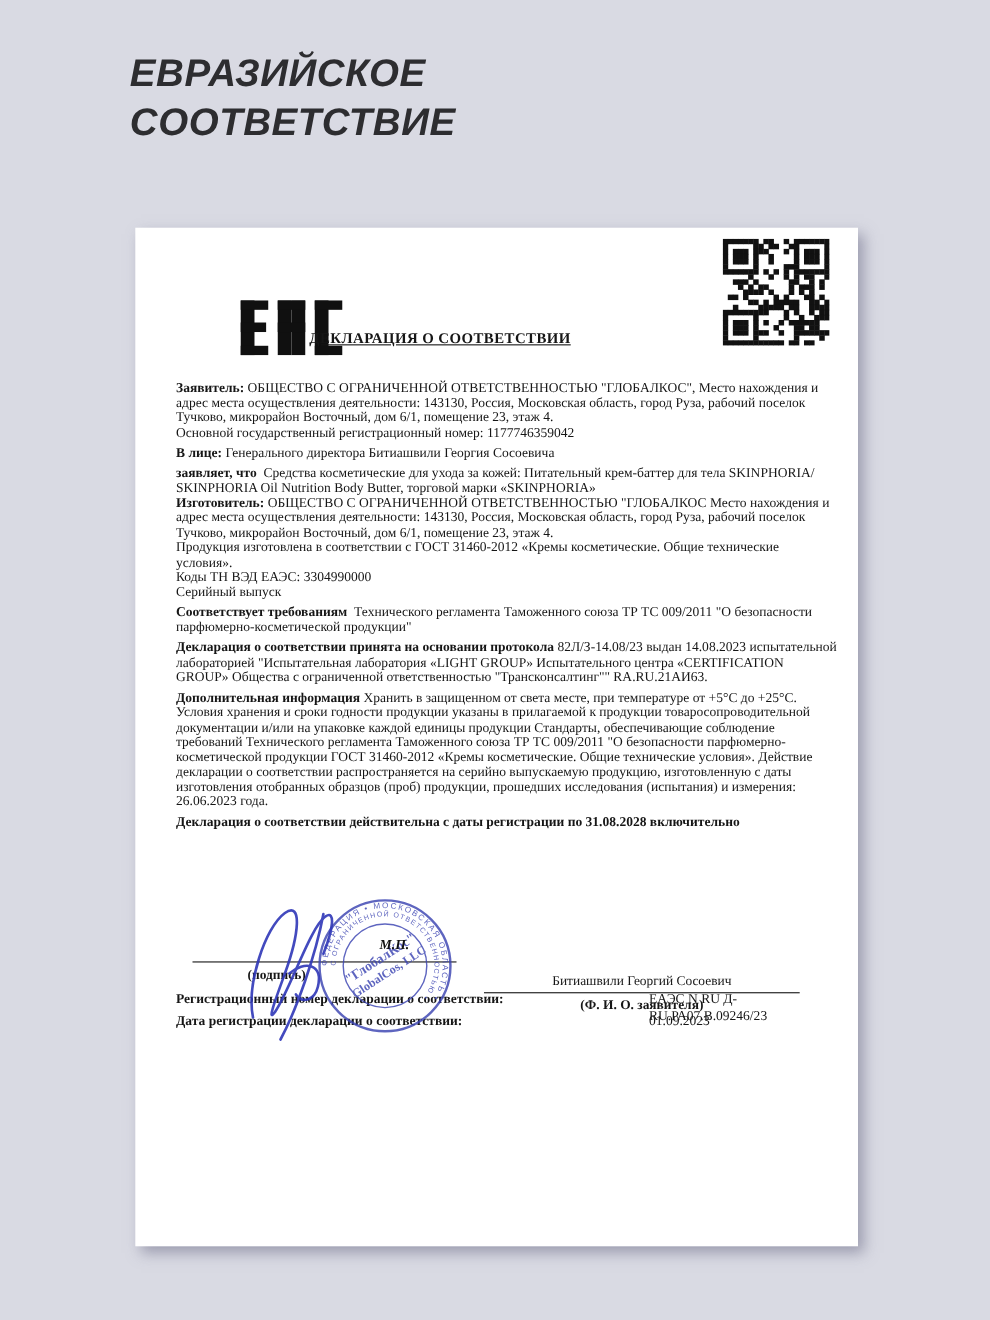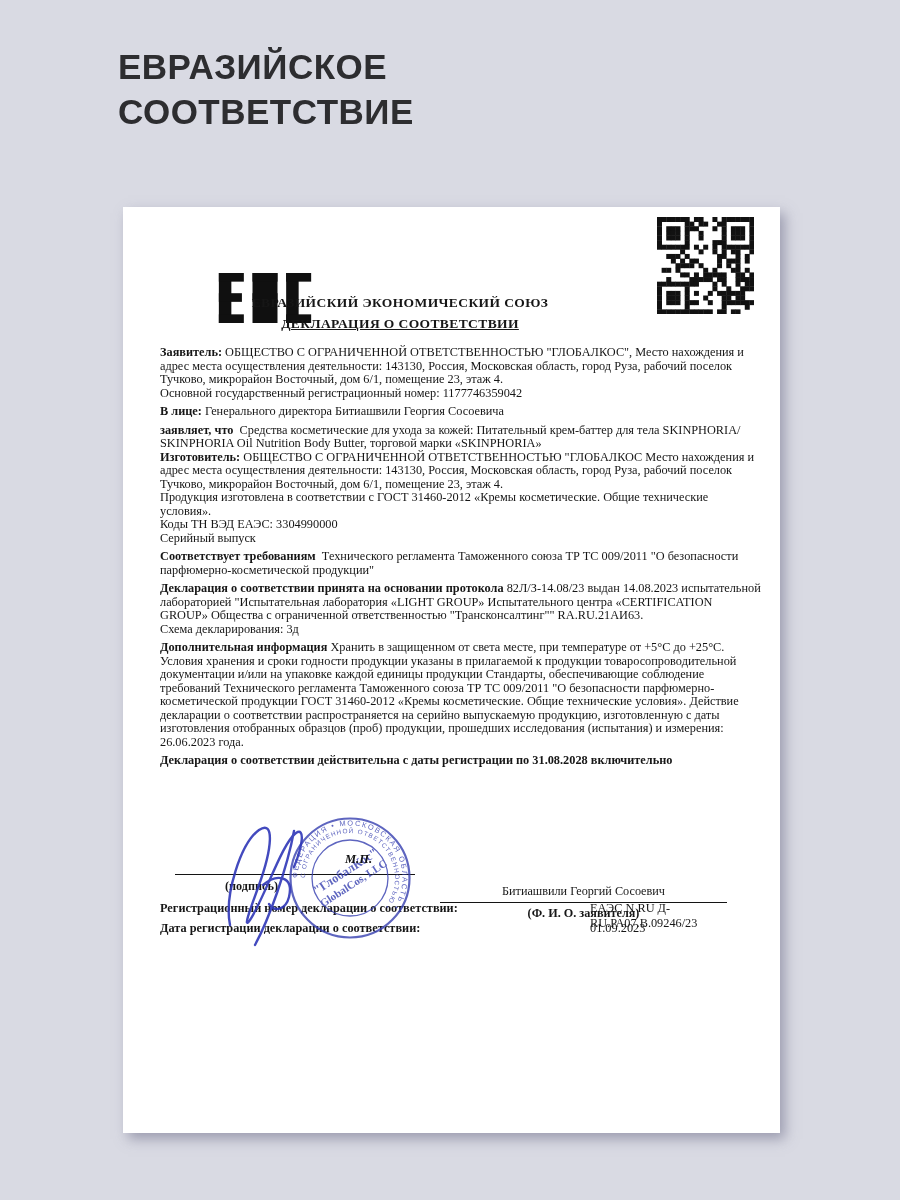--- a/index.html
+++ b/index.html
@@ -9,21 +9,21 @@
     font-family:"Liberation Serif", serif;
     color:#161616;
   }
   
   .banner{
     position:absolute;left:118px;top:44px;
     font-family:"Liberation Sans", sans-serif;
     font-weight:700;font-size:35px;line-height:45px;
     letter-spacing:.5px;color:#2d2d30;
   }
-  .banner span{display:block;}
+  .banner span{display:block;font-style:italic;}
   
   .page{
     position:absolute;left:123px;top:207px;width:657px;height:926px;
     background:#ffffff;
     box-shadow:5px 6px 12px rgba(108,108,134,.55);
   }
   .eac{position:absolute;left:95px;top:66px;}
   .qr{position:absolute;left:534px;top:10px;}
   .titles{
     position:absolute;left:0;top:88px;width:554px;text-align:center;
@@ -316,36 +316,34 @@
         <rect x="46.19" y="92.38" width="5" height="5"></rect>
         <rect x="50.81" y="92.38" width="5" height="5"></rect>
         <rect x="60.05" y="92.38" width="5" height="5"></rect>
         <rect x="64.67" y="92.38" width="5" height="5"></rect>
         <rect x="73.90" y="92.38" width="5" height="5"></rect>
         <rect x="78.52" y="92.38" width="5" height="5"></rect>
       </g>
   </svg>
 
   <div class="titles">
-    <div class="t1">ЕВРАЗИЙСКИЙ ЭКОНОМИЧЕСКИЙ СОЮЗ</div>
     <div class="t2">ДЕКЛАРАЦИЯ О СООТВЕТСТВИИ</div>
   </div>
 
   <div class="docbody">
     <p><b>Заявитель:</b> <span>ОБЩЕСТВО С ОГРАНИЧЕННОЙ ОТВЕТСТВЕННОСТЬЮ "ГЛОБАЛКОС", Место нахождения и адрес места осуществления деятельности: 143130, Россия, Московская область, город Руза, рабочий поселок Тучково, микрорайон Восточный, дом 6/1, помещение 23, этаж 4.</span></p>
     <p><span>Основной государственный регистрационный номер: 1177746359042</span></p>
     <p class="gap"><b>В лице:</b> <span>Генерального директора Битиашвили Георгия Сосоевича</span></p>
     <p class="gap"><b>заявляет, что</b> <span>&nbsp;Средства косметические для ухода за кожей: Питательный крем-баттер для тела SKINPHORIA/ SKINPHORIA Oil Nutrition Body Butter, торговой марки «SKINPHORIA»</span></p>
     <p><b>Изготовитель:</b> <span>ОБЩЕСТВО С ОГРАНИЧЕННОЙ ОТВЕТСТВЕННОСТЬЮ "ГЛОБАЛКОС Место нахождения и адрес места осуществления деятельности: 143130, Россия, Московская область, город Руза, рабочий поселок Тучково, микрорайон Восточный, дом 6/1, помещение 23, этаж 4.</span></p>
     <p><span>Продукция изготовлена в соответствии с ГОСТ 31460-2012 «Кремы косметические. Общие технические условия».</span></p>
     <p><span>Коды ТН ВЭД ЕАЭС: 3304990000</span></p>
     <p><span>Серийный выпуск</span></p>
     <p class="gap"><b>Соответствует требованиям</b> <span>&nbsp;Технического регламента Таможенного союза ТР ТС 009/2011 "О безопасности парфюмерно-косметической продукции"</span></p>
     <p class="gap"><b>Декларация о соответствии принята на основании протокола</b> <span>82Л/З-14.08/23 выдан 14.08.2023 испытательной лабораторией "Испытательная лаборатория «LIGHT GROUP» Испытательного центра «CERTIFICATION GROUP» Общества с ограниченной ответственностью "Трансконсалтинг"" RA.RU.21АИ63.</span></p>
-    <p><span>Схема декларирования: 3д</span></p>
     <p class="gap"><b>Дополнительная информация</b> <span>Хранить в защищенном от света месте, при температуре от +5°С до +25°С. Условия хранения и сроки годности продукции указаны в прилагаемой к продукции товаросопроводительной документации и/или на упаковке каждой единицы продукции Стандарты, обеспечивающие соблюдение требований Технического регламента Таможенного союза ТР ТС 009/2011 "О безопасности парфюмерно-косметической продукции ГОСТ 31460-2012 «Кремы косметические. Общие технические условия». Действие декларации о соответствии распространяется на серийно выпускаемую продукцию, изготовленную с даты изготовления отобранных образцов (проб) продукции, прошедших исследования (испытания) и измерения: 26.06.2023 года.</span></p>
     <p class="gap"><b>Декларация о соответствии действительна с даты регистрации по 31.08.2028 включительно</b></p>
   </div>
 
   <div class="sigline-left"></div>
   <div class="sign-label">(подпись)</div>
   <div class="mp">М.П.</div>
 
   <div class="nameblock">
     <div class="name">Битиашвили Георгий Сосоевич</div>

